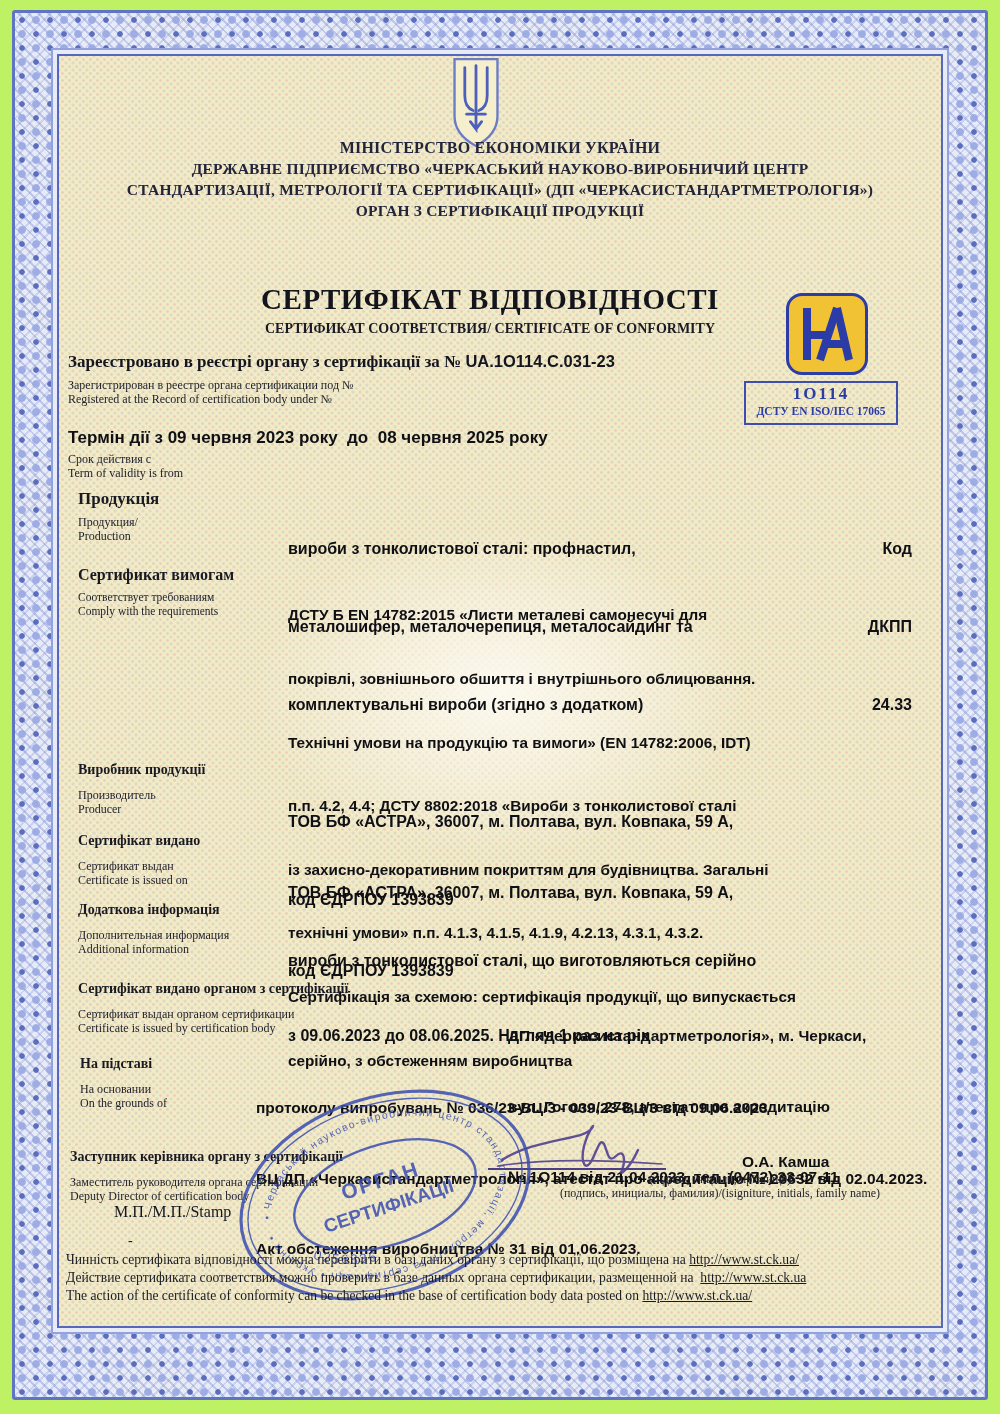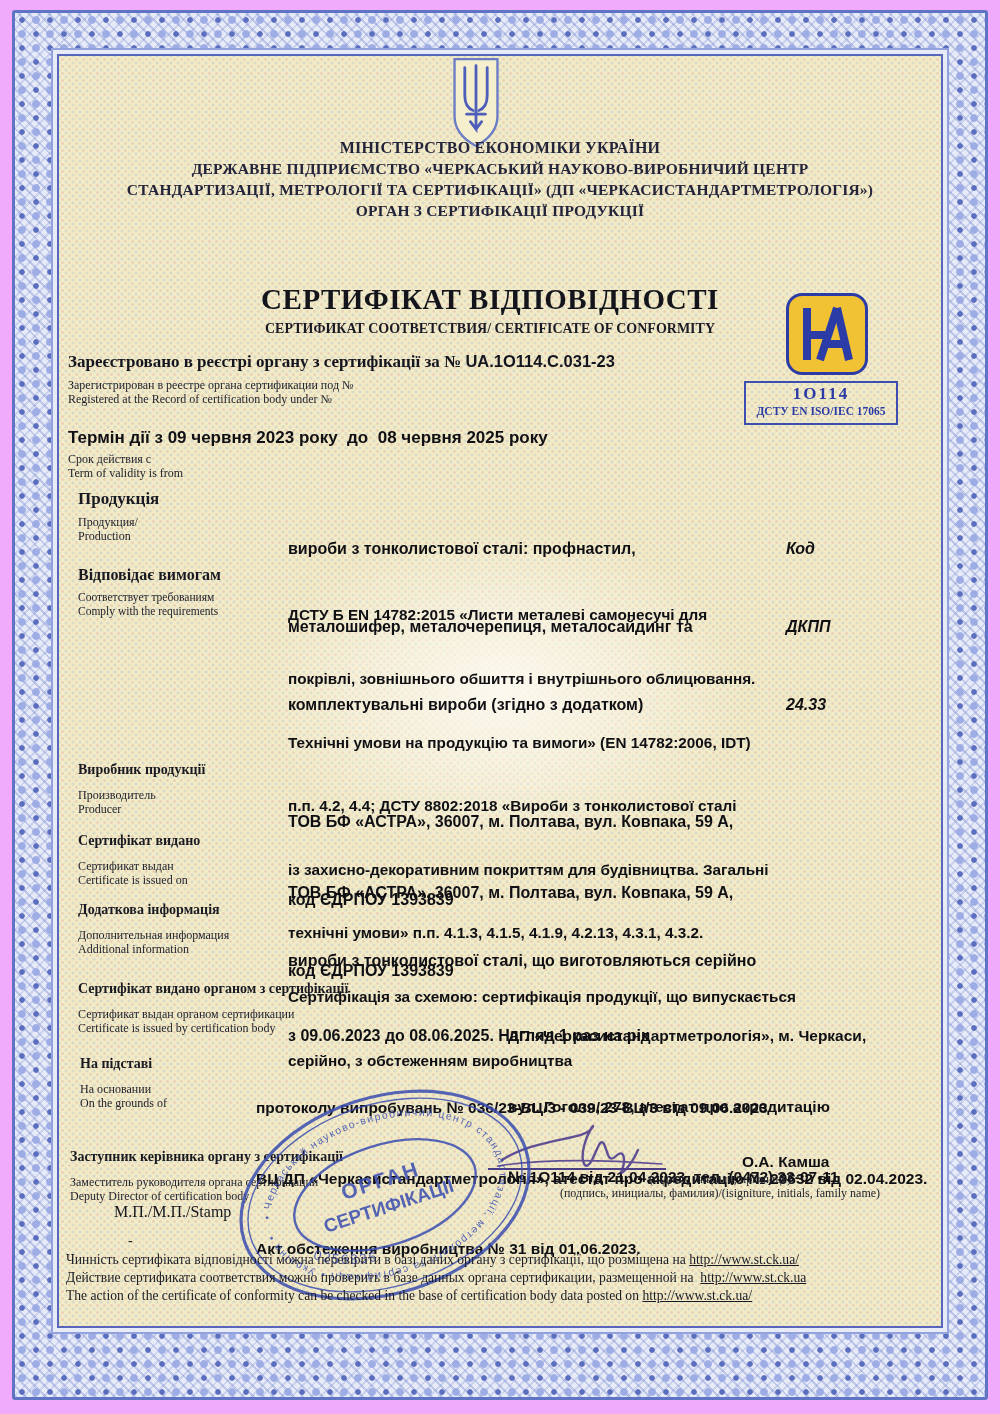--- a/index.html
+++ b/index.html
@@ -1,16 +1,16 @@
 <!DOCTYPE html>
 <html><head>
 <meta charset="utf-8">
 <style>
   html,body{margin:0;padding:0;background:#ffffff;}
-  .page{position:relative;width:1000px;height:1414px;background:#f0abfc;overflow:hidden;
+  .page{position:relative;width:1000px;height:1414px;background:#bef264;overflow:hidden;
         font-family:"Liberation Serif",serif;color:#15151f;}
   .abs{position:absolute;}
   
   .border-band{position:absolute;left:12px;top:10px;right:12px;bottom:14px;
     border:3px solid #6074c4;border-radius:3px;background-color:#e7ebf8;
     background-image:
       radial-gradient(circle at 7px 7px, rgba(84,104,188,.95) 2.4px, transparent 3.2px),
       radial-gradient(circle at 21px 21px, rgba(84,104,188,.95) 2.4px, transparent 3.2px),
       radial-gradient(circle at 21px 7px, rgba(155,170,228,.95) 3.4px, transparent 4.4px),
       radial-gradient(circle at 7px 21px, rgba(155,170,228,.95) 3.4px, transparent 4.4px),
@@ -92,27 +92,27 @@
   <div class="abs sub" style="left:68px;top:466px;">Term of validity is from</div>
 
   <div class="abs lbl" style="left:78px;top:489px;font-size:17px;">Продукція</div>
   <div class="abs sub" style="left:78px;top:515px;">Продукция/</div>
   <div class="abs sub" style="left:78px;top:529px;">Production</div>
   <div class="abs val" style="left:288px;top:484px;">
     <div>вироби з тонколистової сталі: профнастил,</div>
     <div>металошифер, металочерепиця, металосайдинг та</div>
     <div>комплектувальні вироби (згідно з додатком)</div>
   </div>
-  <div class="abs val" style="left:786px;top:484px;width:94px;text-align:left;font-style:italic;">
+  <div class="abs val" style="left:818px;top:484px;width:94px;text-align:right;">
     <div>Код</div>
     <div>ДКПП</div>
     <div>24.33</div>
   </div>
 
-  <div class="abs lbl" style="left:78px;top:566px;font-size:16px;">Відповідає вимогам</div>
+  <div class="abs lbl" style="left:78px;top:566px;font-size:16px;">Сертификат вимогам</div>
   <div class="abs sub" style="left:78px;top:591px;font-size:11.5px;">Соответствует требованиям</div>
   <div class="abs sub" style="left:78px;top:605px;font-size:11.5px;">Comply with the requirements</div>
   <div class="abs val" style="left:288px;top:562px;font-size:15.3px;line-height:21.2px;">
     <div>ДСТУ Б EN 14782:2015 «Листи металеві самонесучі для</div>
     <div>покрівлі, зовнішнього обшиття і внутрішнього облицювання.</div>
     <div>Технічні умови на продукцію та вимоги» (EN 14782:2006, IDT)</div>
     <div>п.п. 4.2, 4.4; ДСТУ 8802:2018 «Вироби з тонколистової сталі</div>
     <div>із захисно-декоративним покриттям для будівництва. Загальні</div>
     <div>технічні умови» п.п. 4.1.3, 4.1.5, 4.1.9, 4.2.13, 4.3.1, 4.3.2.</div>
     <div>Сертифікація за схемою: сертифікація продукції, що випускається</div>

